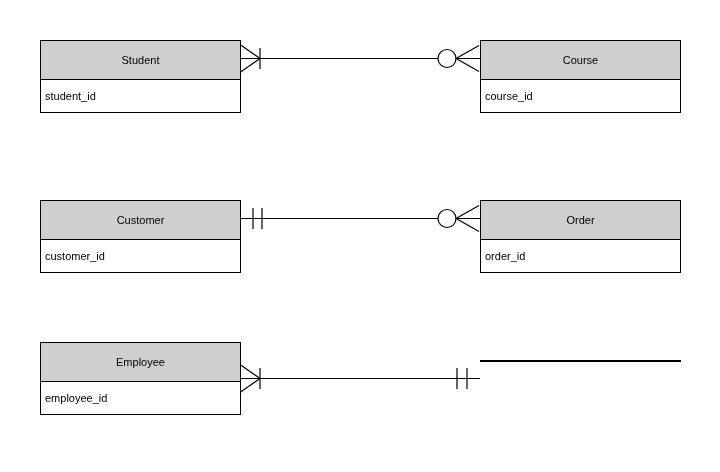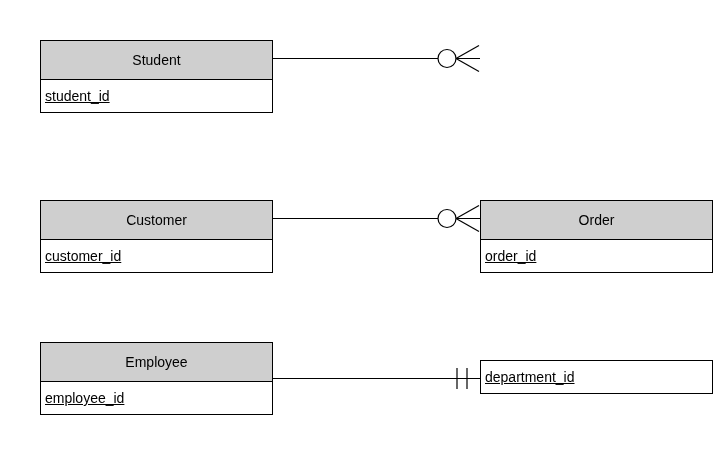--- a/index.html
+++ b/index.html
@@ -10,41 +10,40 @@
     position: relative;
     overflow: hidden;
   }
   .canvas { position: absolute; left: 0; top: 0; width: 720px; height: 472px; }
   svg.connectors { position: absolute; left: 0; top: 0; width: 720px; height: 472px; }
   svg.connectors line { stroke: #000000; stroke-width: 1.2; }
   svg.connectors circle { stroke: #000000; stroke-width: 1.2; fill: #ffffff; }
 
   .entity {
     position: absolute;
-    width: 233px;
+    width: 201px;
     box-sizing: border-box;
     border: 1px solid #000000;
     background: #f0abfc;
-    font-size: 14px;
+    font-size: 11px;
     color: #000000;
   }
   .entity-header {
     height: 38px;
     line-height: 38px;
     text-align: center;
     background: #cfcfcf;
     border-bottom: 1px solid #000000;
   }
   .entity-attr {
     height: 32px;
     line-height: 32px;
     padding-left: 4px;
     background: #ffffff;
     text-align: left;
-    text-decoration: underline;
   }
   .pos-student    { left: 40px;  top: 40px; }
   .pos-course     { left: 480px; top: 40px; }
   .pos-customer   { left: 40px;  top: 200px; }
   .pos-order      { left: 480px; top: 200px; }
   .pos-employee   { left: 40px;  top: 342px; }
   .pos-department { left: 480px; top: 360px; }
 </style>
 </head>
 <body>
@@ -92,33 +91,36 @@
         <line x1="467" y1="368" x2="467" y2="389"></line>
       </g>
     </g>
   </svg>
 
   <div class="entity pos-student">
     <div class="entity-header">Student</div>
     <div class="entity-attr">student_id</div>
   </div>
 
+  <div class="entity pos-course">
+    <div class="entity-header">Course</div>
+    <div class="entity-attr">course_id</div>
+  </div>
 
   <div class="entity pos-order">
     <div class="entity-header">Order</div>
     <div class="entity-attr">order_id</div>
   </div>
 
   <div class="entity pos-customer">
     <div class="entity-header">Customer</div>
     <div class="entity-attr">customer_id</div>
   </div>
 
   <div class="entity pos-employee">
     <div class="entity-header">Employee</div>
     <div class="entity-attr">employee_id</div>
   </div>
 
   <div class="entity pos-department">
-    <div class="entity-attr">department_id</div>
   </div>
 
 </div>
 
 </body></html>

